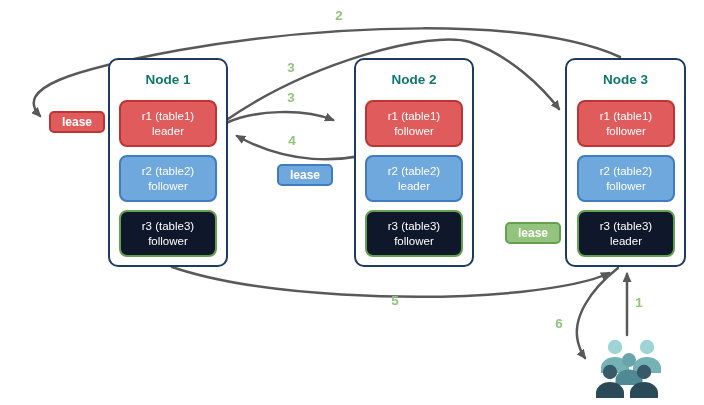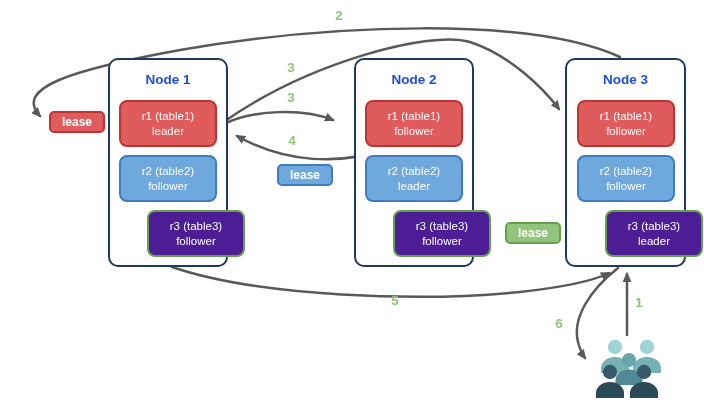--- a/index.html
+++ b/index.html
@@ -7,31 +7,31 @@
     position:relative;width:704px;height:405px;background:#ffffff;overflow:hidden;
     font-family:"Liberation Sans","DejaVu Sans",sans-serif;
   }
   .layer{position:absolute;left:0;top:0;width:704px;height:405px;}
   .node{
     position:absolute;width:120px;height:209px;background:#ffffff;
     border:2px solid #1e3a5c;border-radius:10px;box-sizing:border-box;
   }
   .node-title{
     position:absolute;left:0;top:12px;width:100%;text-align:center;
-    font-weight:bold;font-size:13.5px;color:#1d4ed8;
+    font-weight:bold;font-size:13.5px;color:#0f766e;
   }
   .replica{
     position:absolute;left:9px;width:98px;height:47px;border-radius:8px;
     box-sizing:border-box;border:2px solid transparent;
     display:flex;flex-direction:column;align-items:center;justify-content:center;
     color:#ffffff;font-size:11.5px;line-height:1.3;text-align:center;
   }
   .replica.red{background:#e05c5c;border-color:#bd3434;}
   .replica.blue{background:#6fa8dc;border-color:#3f7cc0;}
-  .replica.green{background:#4c1d95;border-color:#64a050;margin-left:28px;}
+  .replica.green{background:#0f172a;border-color:#64a050;}
   .r1{top:40px;} .r2{top:95px;} .r3{top:150px;}
   .lease{
     position:absolute;width:56px;height:22px;border-radius:5px;box-sizing:border-box;
     border:2px solid transparent;color:#ffffff;font-size:12px;
     display:flex;align-items:center;justify-content:center;font-weight:bold;
   }
   .lease.red{background:#e05c5c;border-color:#bd3434;left:49px;top:111px;}
   .lease.blue{background:#6fa8dc;border-color:#3f7cc0;left:277px;top:164px;}
   .lease.green{background:#93c47d;border-color:#64a050;left:505px;top:222px;}
   .stepnum{

